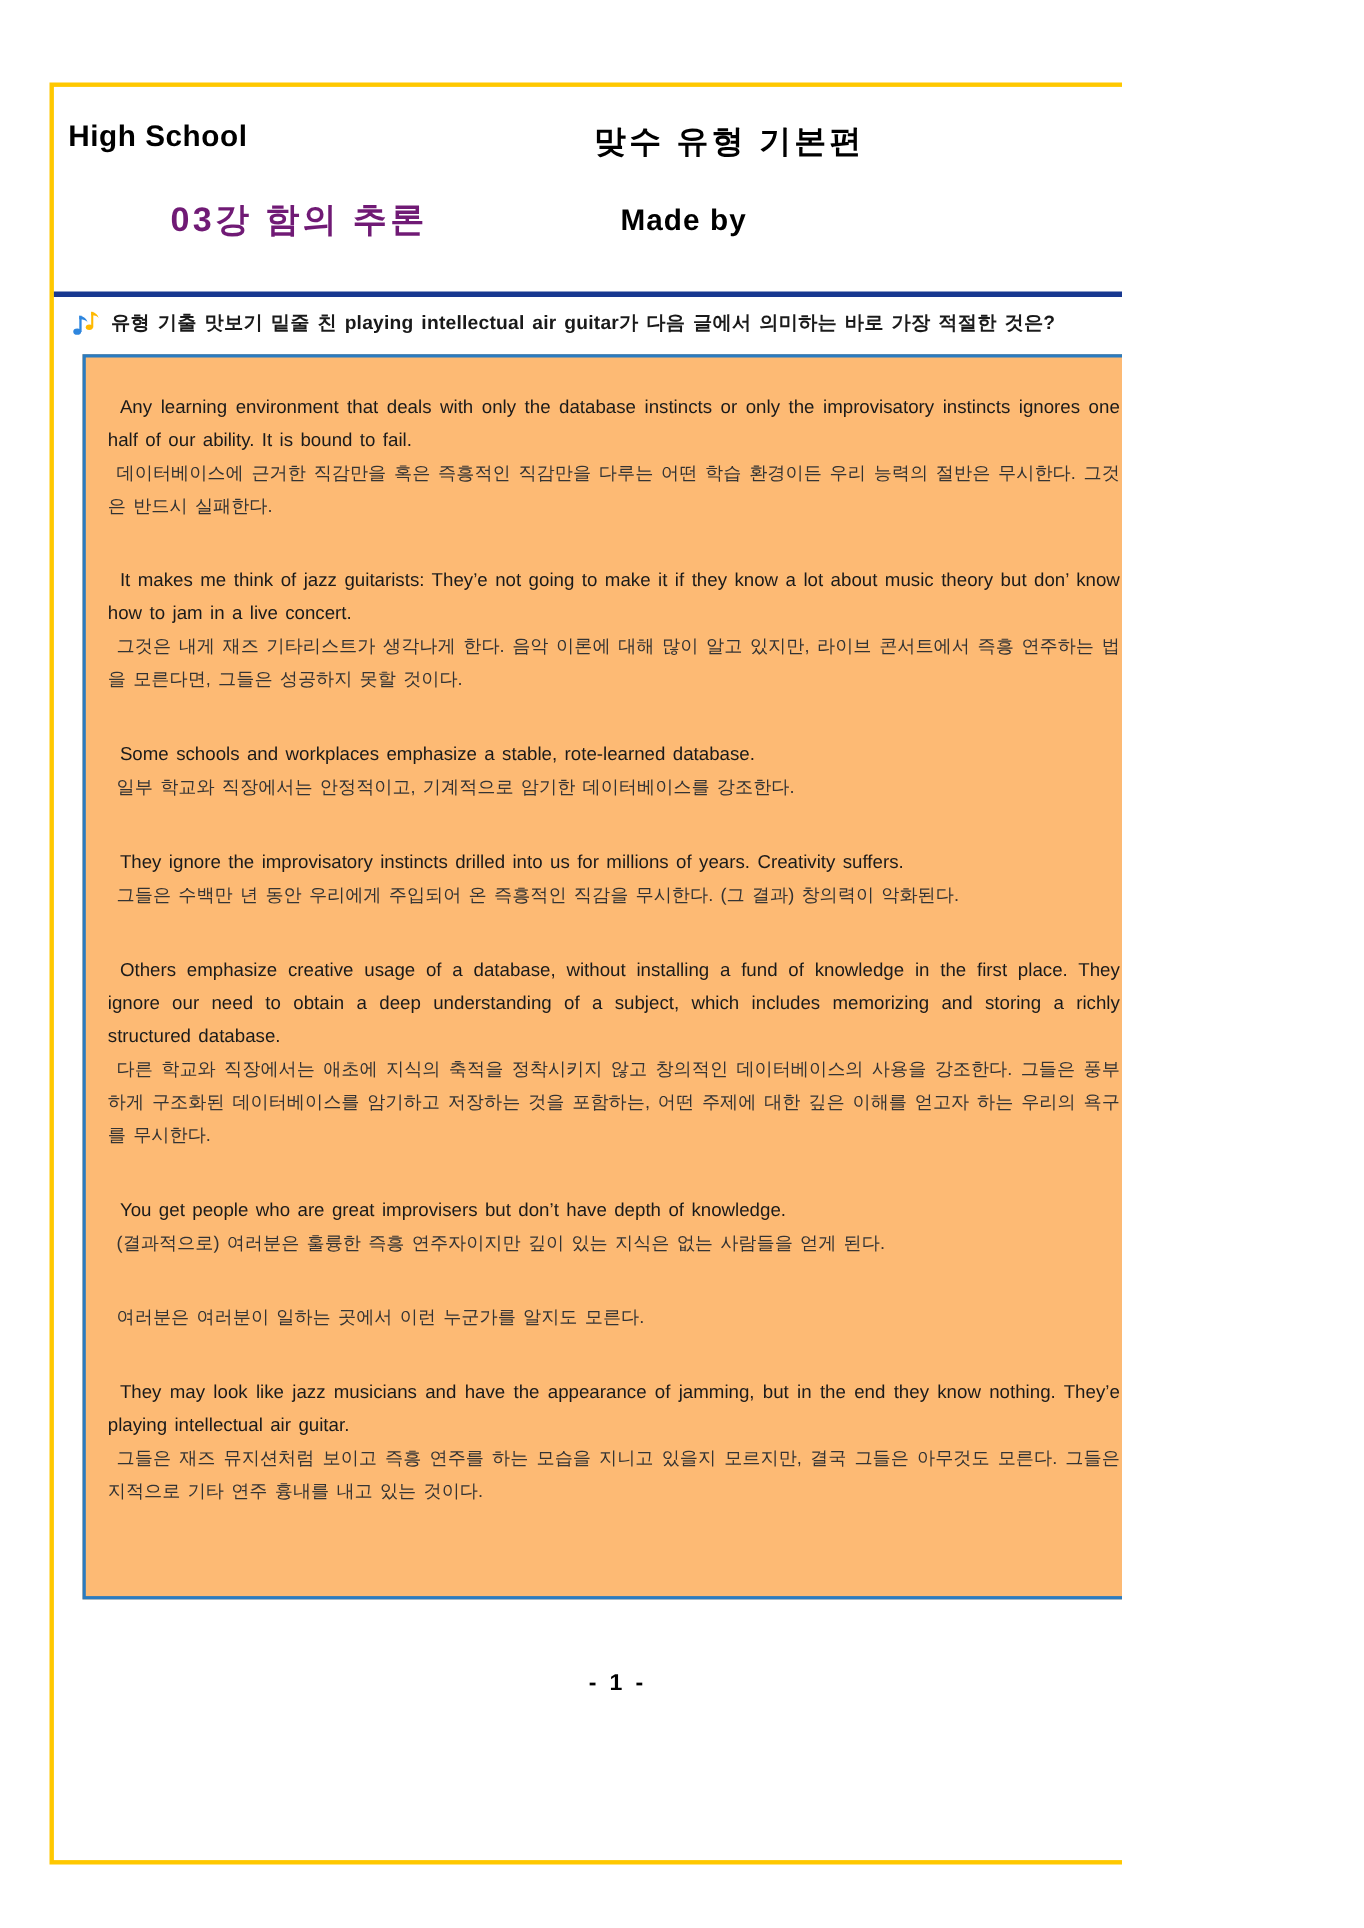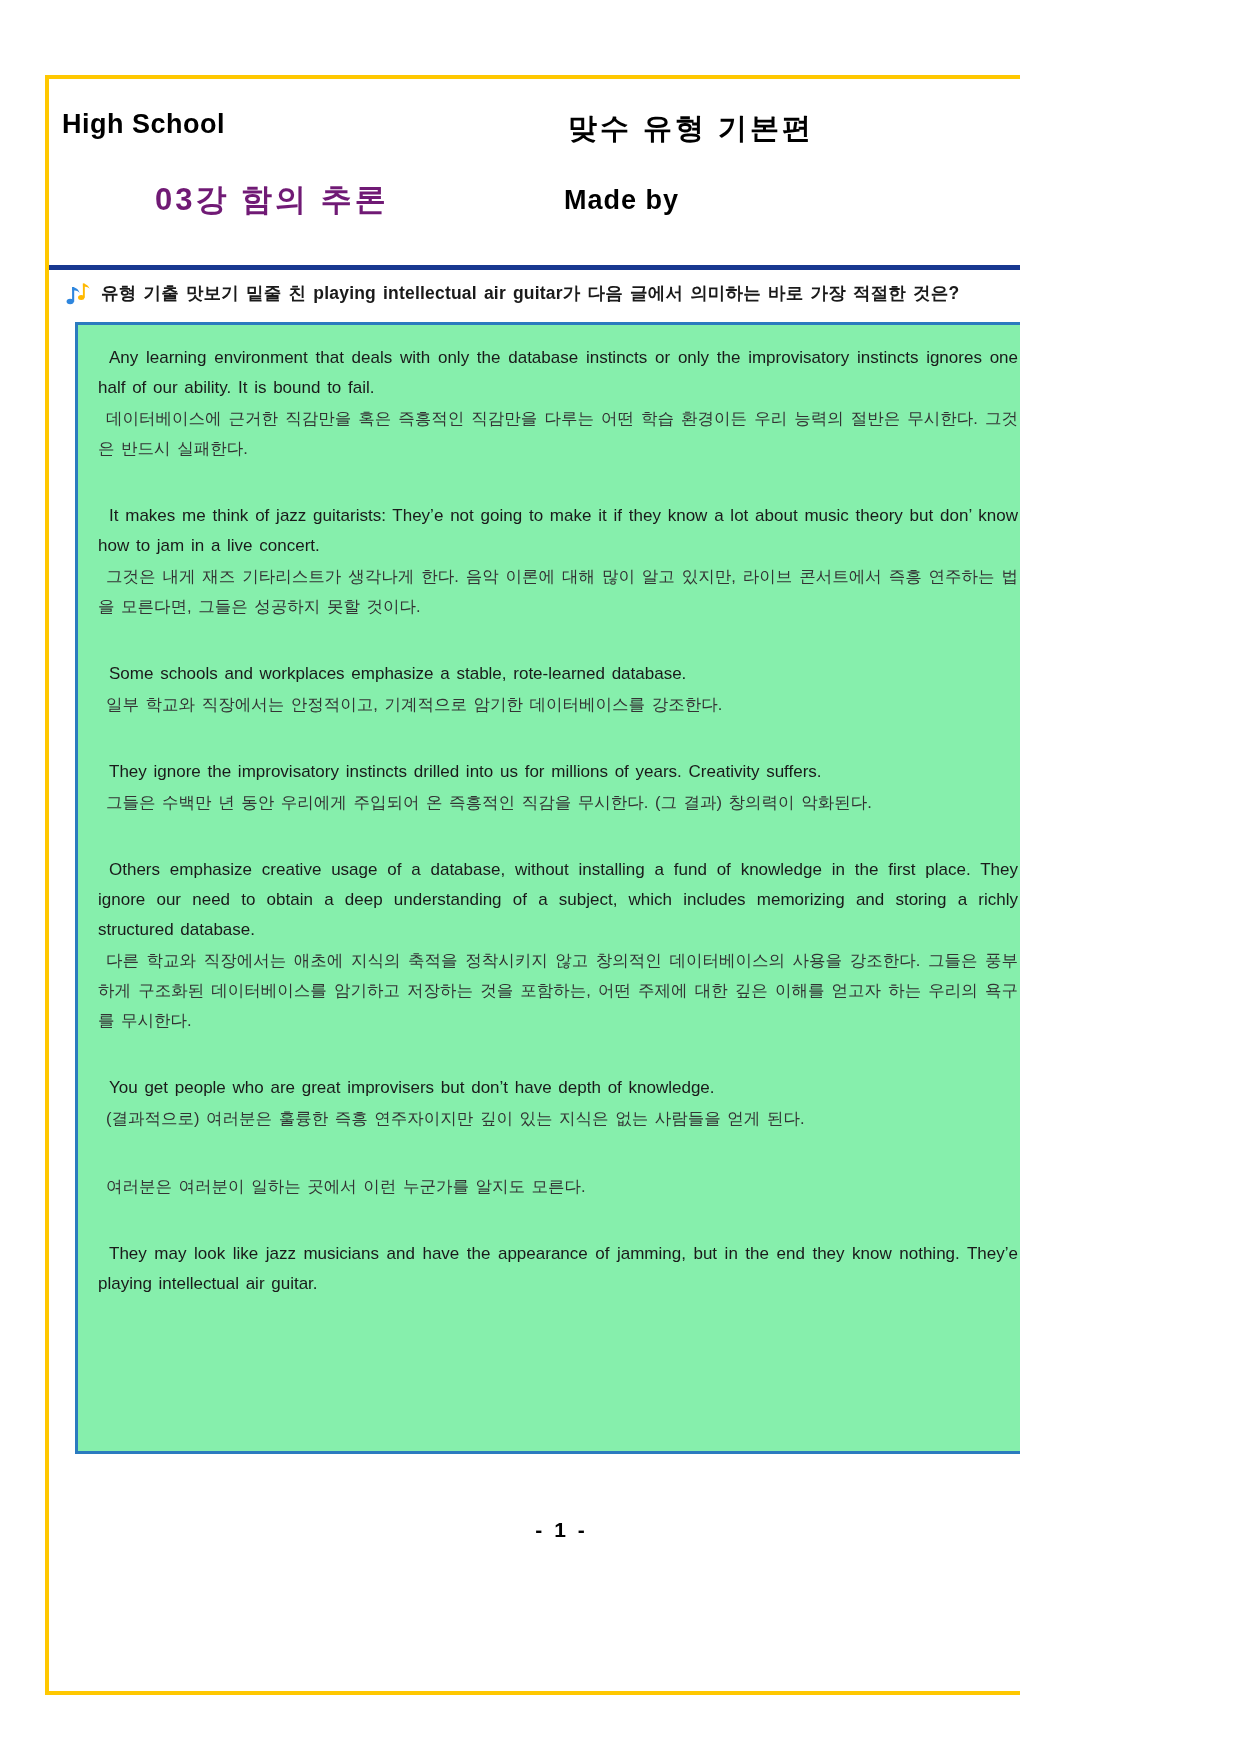--- a/index.html
+++ b/index.html
@@ -29,21 +29,21 @@
     position: absolute;
     left: 13px; top: 30px;
     font-size: 27px;
     font-weight: 700;
     letter-spacing: 0.5px;
     color: #000;
     white-space: nowrap;
   }
   .hdr-series {
     position: absolute;
-    left: 519px; top: 30px;
+    left: 491px; top: 30px;
     font-size: 29px;
     font-weight: 700;
     letter-spacing: 3px;
     color: #000;
     white-space: nowrap;
   }
   .hdr-lesson {
     position: absolute;
     left: 106px; top: 100px;
     font-size: 31px;
@@ -89,22 +89,22 @@
     white-space: nowrap;
   }
   
   .passage-box {
     position: absolute;
     left: 26px;
     top: 243px;
     width: 968px;
     height: 1132px;
     border: 3px solid #2B7BBF;
-    background: #86efac;
-    padding: 18px 22px 0 20px;
+    background: #fdba74;
+    padding: 30px 22px 0 20px;
   }
   .group + .group { margin-top: 38px; }
   .passage-box p {
     font-size: 17px;
     line-height: 30px;
     text-align: justify;
     word-spacing: 2px;
   }
   .passage-box p.en {
     color: #1a1a1a;
@@ -178,18 +178,19 @@
       </div>
       <div class="group">
         <p class="en">You get people who are great improvisers but don’t have depth of knowledge.</p>
         <p class="ko">(결과적으로) 여러분은 훌륭한 즉흥 연주자이지만 깊이 있는 지식은 없는 사람들을 얻게 된다.</p>
       </div>
       <div class="group">
         <p class="ko">여러분은 여러분이 일하는 곳에서 이런 누군가를 알지도 모른다.</p>
       </div>
       <div class="group">
         <p class="en">They may look like jazz musicians and have the appearance of jamming, but in the end they know nothing. They’e playing intellectual air guitar.</p>
+        <p class="ko">그들은 재즈 뮤지션처럼 보이고 즉흥 연주를 하는 모습을 지니고 있을지 모르지만, 결국 그들은 아무것도 모른다. 그들은 지적으로 기타 연주 흉내를 내고 있는 것이다.</p>
       </div>
     </div>
 
     <div class="footer">- 1 -</div>
   </div>
 </div>
 
 </body></html>

